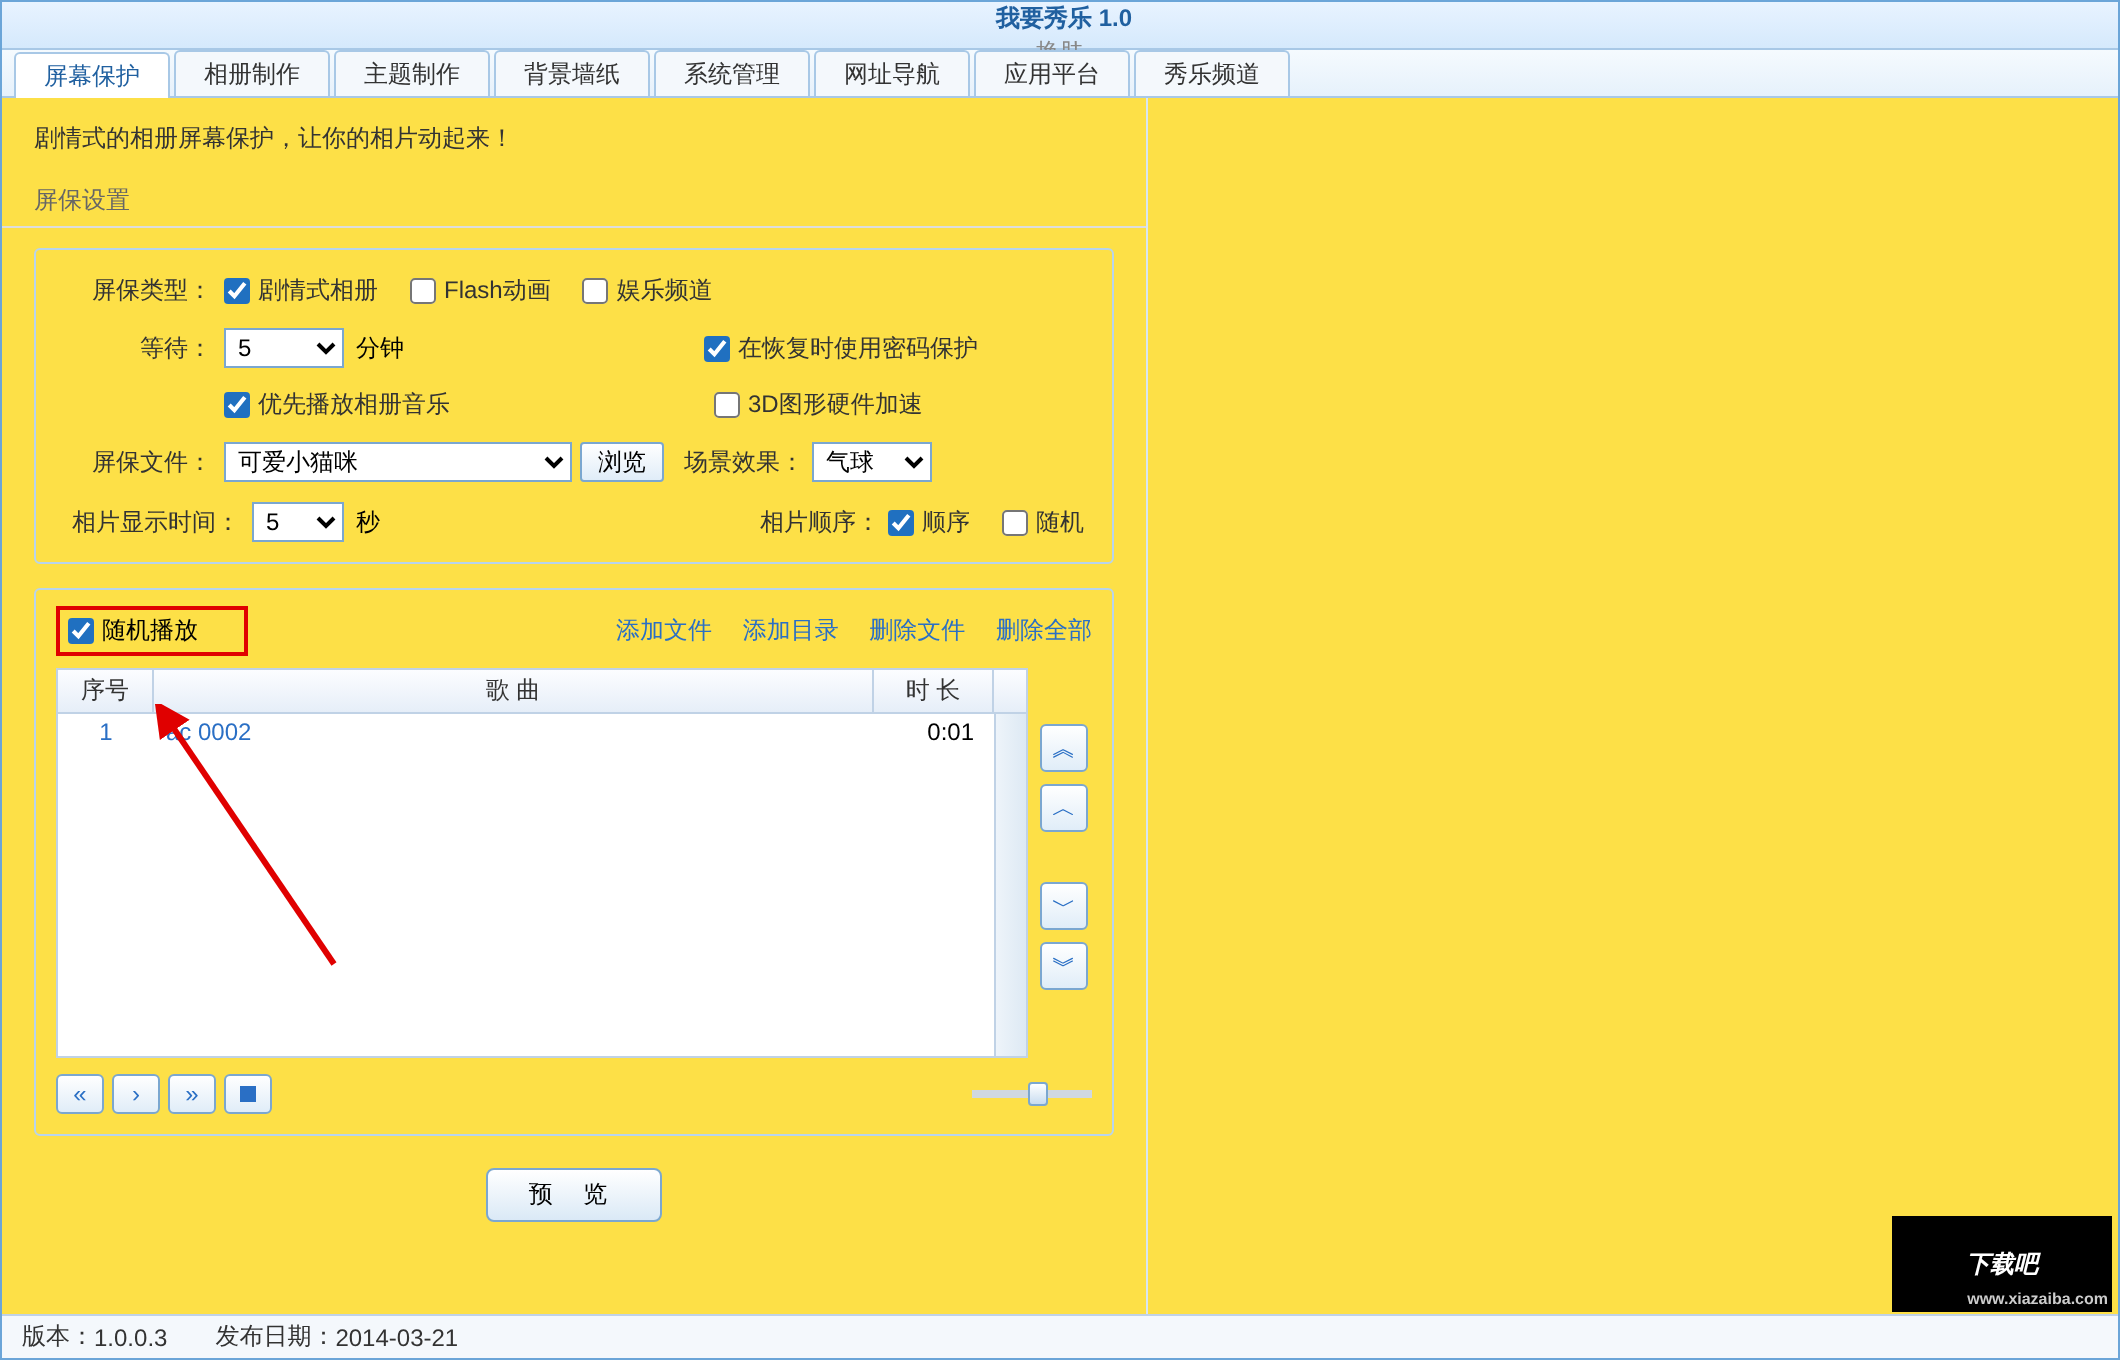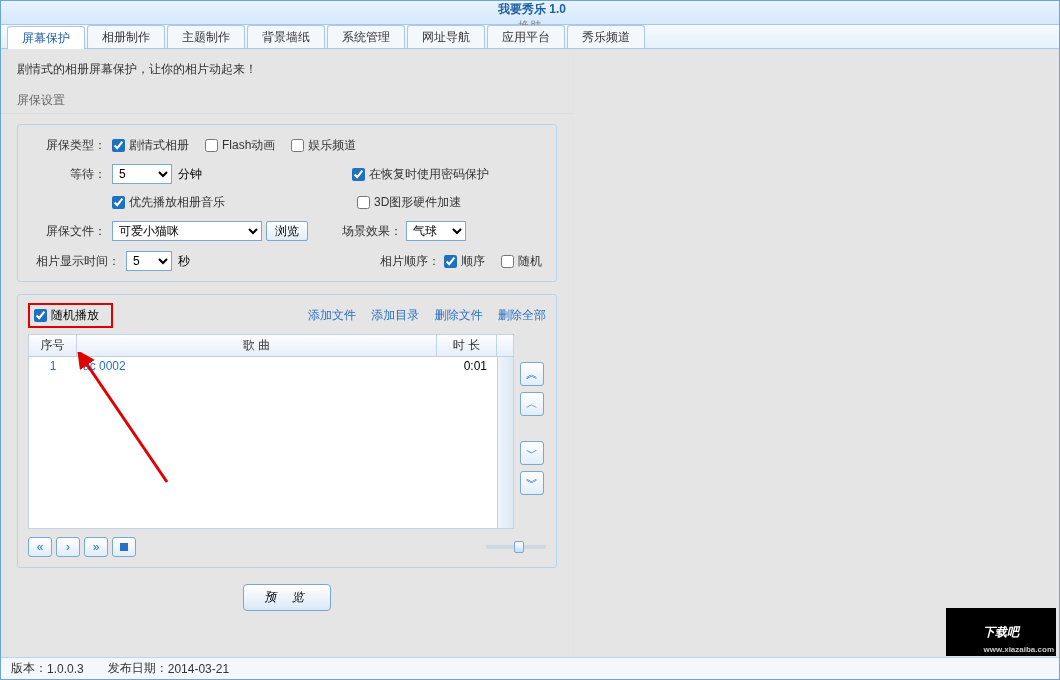--- a/index.html
+++ b/index.html
@@ -6,38 +6,38 @@
 body { background: #f0f0f0; width: 1060px; height: 680px; overflow: hidden; position: relative; }
 .window { width: 1060px; height: 680px; background: #fff; border: 1px solid #6ba5d8; display: flex; flex-direction: column; }
 .titlebar { height: 24px; background: linear-gradient(to bottom, #e8f3ff, #d5e9fc); display: flex; align-items: center; padding: 0 4px; border-bottom: 1px solid #a8c8e6; flex-direction: column; }
 .titlebar .title { color: #2060a0; font-weight: bold; flex: 1; padding-left: 4px; }
 .titlebar .link { color: #888; margin: 0 6px; cursor: pointer; }
 .winbtn { width: 22px; height: 16px; border: 1px solid #5a8fc0; background: linear-gradient(to bottom, #eaf3ff, #bcd6f0); margin-left: 2px; display: flex; align-items: center; justify-content: center; cursor: pointer; border-radius: 2px; }
 .winbtn.close { background: linear-gradient(to bottom, #ffdada, #ffb0b0); border-color: #c04040; color: #a02020; font-weight: bold; }
 .tabs { height: 24px; background: linear-gradient(to bottom, #f5fafe, #e6f1fb); display: flex; border-bottom: 1px solid #a8c8e6; padding-left: 6px; }
 .tab { padding: 3px 14px; border: 1px solid #a8c8e6; border-bottom: none; background: #f4f8fc; margin-right: 2px; margin-top: 0; cursor: pointer; color: #333; border-radius: 3px 3px 0 0; }
 .tab.active { background: #fff; color: #2060a0; position: relative; top: 1px; }
-.content { flex: 1; display: flex; background: #e5e5e5; }
+.content { flex: 1; display: flex; background: #fde047; }
 .left-col { width: 573px; padding: 0; display: flex; flex-direction: column; border-right: 1px solid #d8e6f2; }
 .right-col { flex: 1; }
 .intro { padding: 12px 16px 10px 16px; color: #333; }
 .section-header { padding: 4px 16px; color: #666; border-bottom: 1px solid #ddd; margin: 0 0 4px 0; }
 .settings-groupbox { margin: 6px 16px 6px 16px; border: 1px solid #b8d4ec; border-radius: 3px; padding: 12px 14px 10px 14px; }
 .row { display: flex; align-items: center; margin-bottom: 10px; }
 .row .label { width: 74px; text-align: right; margin-right: 6px; color: #333; }
 .row .label2 { width: 62px; text-align: right; margin-right: 4px; color: #333; }
 .chk { margin-right: 4px; accent-color: #2070c0; }
 .chklabel { margin-right: 16px; color: #333; }
 input[type=checkbox] { width: 13px; height: 13px; }
 .selectbox { height: 20px; border: 1px solid #7ba7d0; background: #fff; padding: 0 2px; }
 .btn-sm { height: 20px; padding: 0 8px; border: 1px solid #7ba7d0; background: linear-gradient(to bottom, #fff, #e0edf8); border-radius: 2px; cursor: pointer; }
 .spacer-col { width: 40px; }
 .playlist-box { margin: 6px 16px; border: 1px solid #b8d4ec; border-radius: 3px; padding: 8px 10px 10px 10px; }
 .pl-header { display: flex; align-items: center; margin-bottom: 6px; }
-.highlight-red { border: 2px solid #e00000; padding: 2px 12px 2px 4px; display: inline-flex; align-items: center; }
+.highlight-red { border: 2px solid #e00000; padding: 2px 23px 2px 4px; display: inline-flex; align-items: center; }
 .pl-links { margin-left: auto; }
 .pl-links span { color: #2a6fc5; margin-left: 12px; cursor: pointer; }
 .table-wrap { position: relative; display: flex; }
 .table-main { flex: 1; }
 .table-head { display: flex; background: linear-gradient(to bottom, #fcfdff, #e6eef8); border: 1px solid #c0d2e6; }
 .th { padding: 2px 6px; border-right: 1px solid #c0d2e6; color: #333; }
 .th.num { width: 48px; text-align: center; }
 .th.song { flex: 1; text-align: center; }
 .th.dur { width: 60px; text-align: center; }
 .table-body { height: 172px; border: 1px solid #c0d2e6; border-top: none; background: #fff; position: relative; }
@@ -50,21 +50,21 @@
 .sq-btn { width: 24px; height: 24px; border: 1px solid #7ba7d0; background: linear-gradient(to bottom, #fff, #e0edf8); border-radius: 3px; cursor: pointer; display: flex; align-items: center; justify-content: center; color: #2a6fc5; margin-bottom: 6px; }
 .slider-row { display: flex; align-items: center; margin-top: 8px; }
 .slider-track { flex: 1; height: 4px; background: #d0d8e0; position: relative; margin-right: 8px; }
 .slider-thumb { position: absolute; left: 0; top: -4px; width: 10px; height: 12px; background: linear-gradient(to bottom, #fff, #c8dcf0); border: 1px solid #7ba7d0; border-radius: 2px; }
 .time-txt { color: #333; margin-right: 8px; }
 .vol-track { width: 60px; height: 4px; background: #d0d8e0; position: relative; }
 .controls-row { display: flex; align-items: center; margin-top: 8px; gap: 4px; }
 .ctrl-btn { width: 24px; height: 20px; border: 1px solid #7ba7d0; background: linear-gradient(to bottom, #fff, #e0edf8); border-radius: 3px; cursor: pointer; display: flex; align-items: center; justify-content: center; color: #2a6fc5; font-size: 11px; }
 .stop-icon { width: 8px; height: 8px; background: #2a6fc5; }
 .preview-row { display: flex; justify-content: center; padding: 10px 0 6px 0; }
-.preview-btn { padding: 4px 20px; border: 1px solid #7ba7d0; background: linear-gradient(to bottom, #fff, #dae9f6); border-radius: 4px; cursor: pointer; letter-spacing: 6px; font-style: italic; }
+.preview-btn { padding: 4px 20px; border: 1px solid #7ba7d0; background: linear-gradient(to bottom, #fff, #dae9f6); border-radius: 4px; cursor: pointer; letter-spacing: 6px; }
 .statusbar { height: 22px; border-top: 1px solid #c0d2e6; background: #f4f8fc; display: flex; align-items: center; padding: 0 10px; color: #333; }
 .statusbar .sep { margin: 0 12px; }
 .arrow-annot { position: absolute; left: 72px; top: 352px; pointer-events: none; }
 .watermark { position: absolute; right: 4px; bottom: 24px; width: 110px; height: 48px; background: #000; color: #fff; display: flex; align-items: center; justify-content: center; font-size: 18px; font-weight: bold; font-style: italic; }
 .watermark .sub { position: absolute; right: 2px; bottom: 2px; font-size: 8px; font-style: normal; color: #ccc; }
 </style>
 </head>
 <body>
 
 <div class="window">
@@ -115,21 +115,21 @@
         <div class="row">
           <span class="label"></span>
           <input type="checkbox" class="chk" checked="" style="">
           <span class="chklabel">优先播放相册音乐</span>
           <span style="flex:1"></span>
           <input type="checkbox" class="chk" style="">
           <span class="chklabel" style="width:152px">3D图形硬件加速</span>
         </div>
         <div class="row">
           <span class="label">屏保文件：</span>
-          <select class="selectbox" style="width:150px"><option>可爱小猫咪</option></select>
+          <select class="selectbox" style="width:174px"><option>可爱小猫咪</option></select>
           <button class="btn-sm" style="margin-left:4px">浏览</button>
           <span style="flex:1"></span>
           <span class="label2">场景效果：</span>
           <select class="selectbox" style="width:60px"><option>气球</option></select>
           <span style="width:76px"></span>
         </div>
         <div class="row" style="margin-bottom:0">
           <span class="label" style="width:88px">相片显示时间：</span>
           <select class="selectbox" style="width:46px"><option>5</option></select>
           <span style="margin-left:6px">秒</span>

